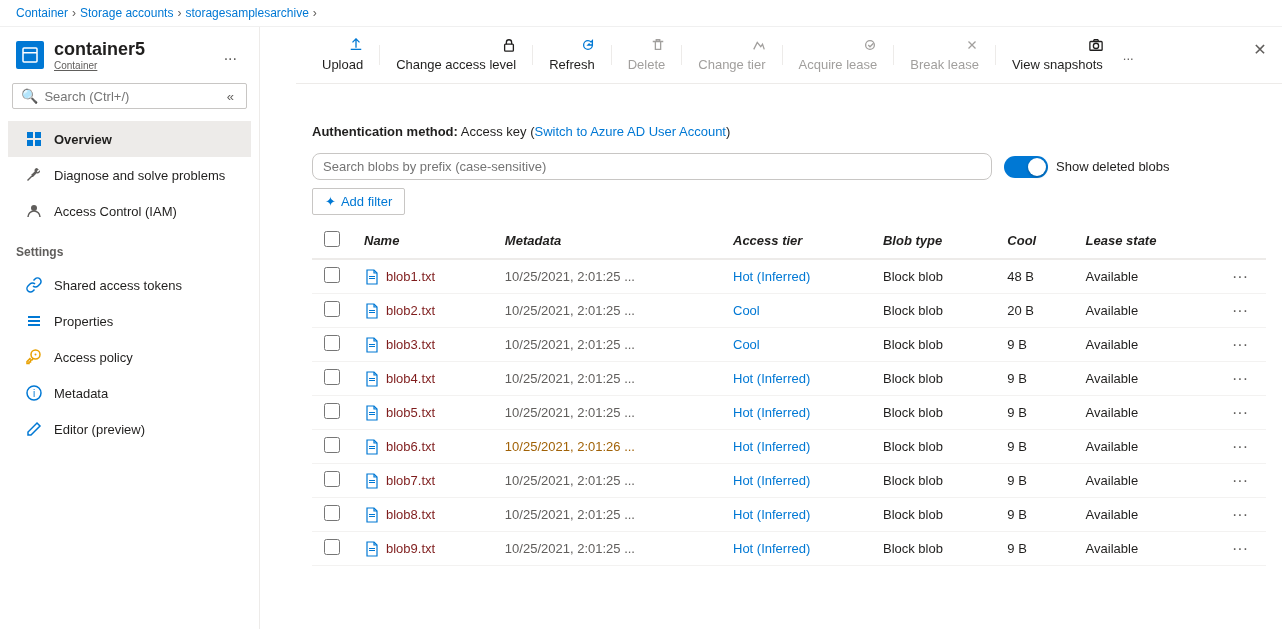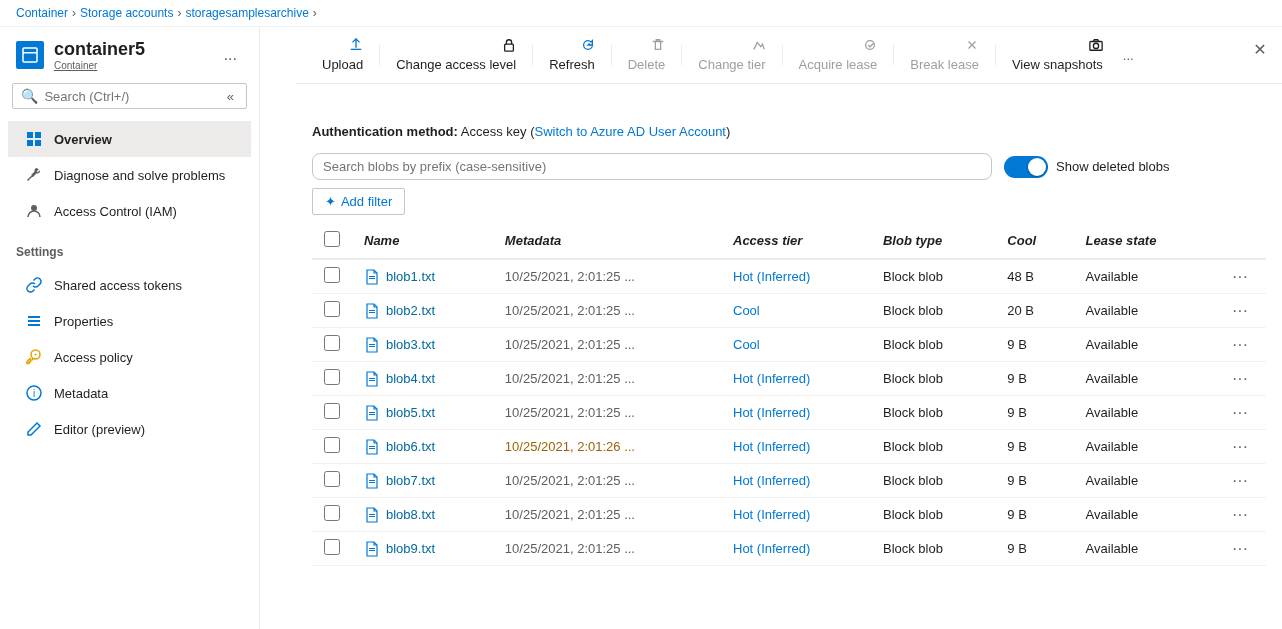--- a/index.html
+++ b/index.html
@@ -74,21 +74,21 @@
     
     .table-container { flex: 1; overflow-y: auto; padding: 0 16px; }
     table { width: 100%; border-collapse: collapse; }
     thead tr { border-bottom: 2px solid #edebe9; }
     th { padding: 8px 12px; text-align: left; font-size: 13px; font-weight: 600; color: #201f1e; white-space: nowrap; }
     th.sortable { cursor: pointer; font-style: italic; }
     td { padding: 7px 12px; font-size: 13px; color: #201f1e; border-bottom: 1px solid #f3f2f1; vertical-align: middle; }
 
     .row-checkbox { width: 16px; height: 16px; cursor: pointer; }
     .file-cell { display: flex; align-items: center; }
-    .file-name { color: #0369a1; cursor: pointer; }
+    .file-name { color: #7f1d1d; cursor: pointer; }
     .row-more { color: #605e5c; cursor: pointer; padding: 2px 6px; border-radius: 2px; font-size: 16px; }
 
     
     ::-webkit-scrollbar { width: 6px; height: 6px; }
     ::-webkit-scrollbar-track { background: #f9f9f9; }
     ::-webkit-scrollbar-thumb { background: #c8c6c4; border-radius: 3px; }
   </style>
 </head>
 <body>
 

